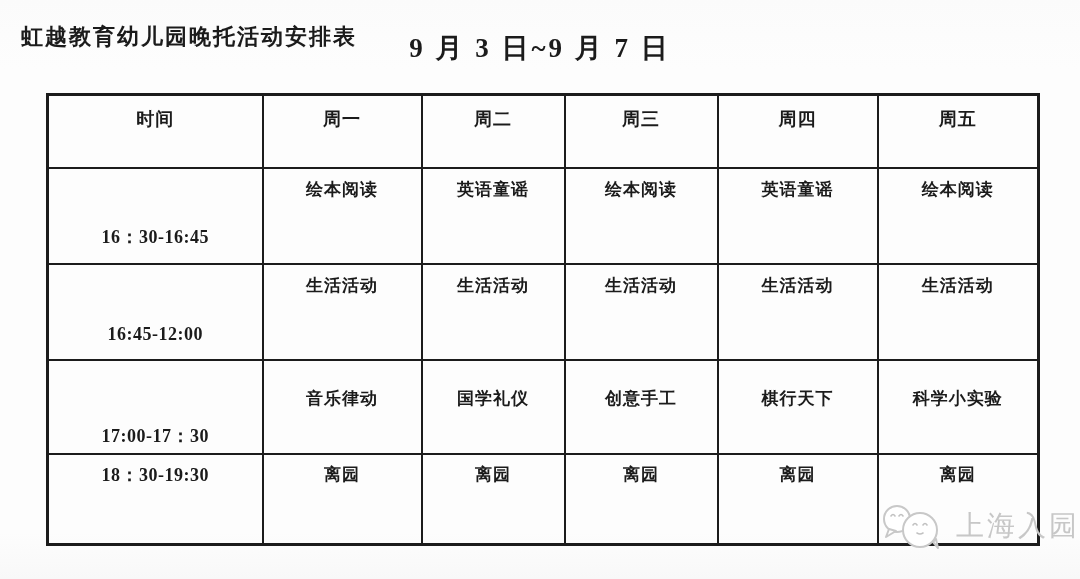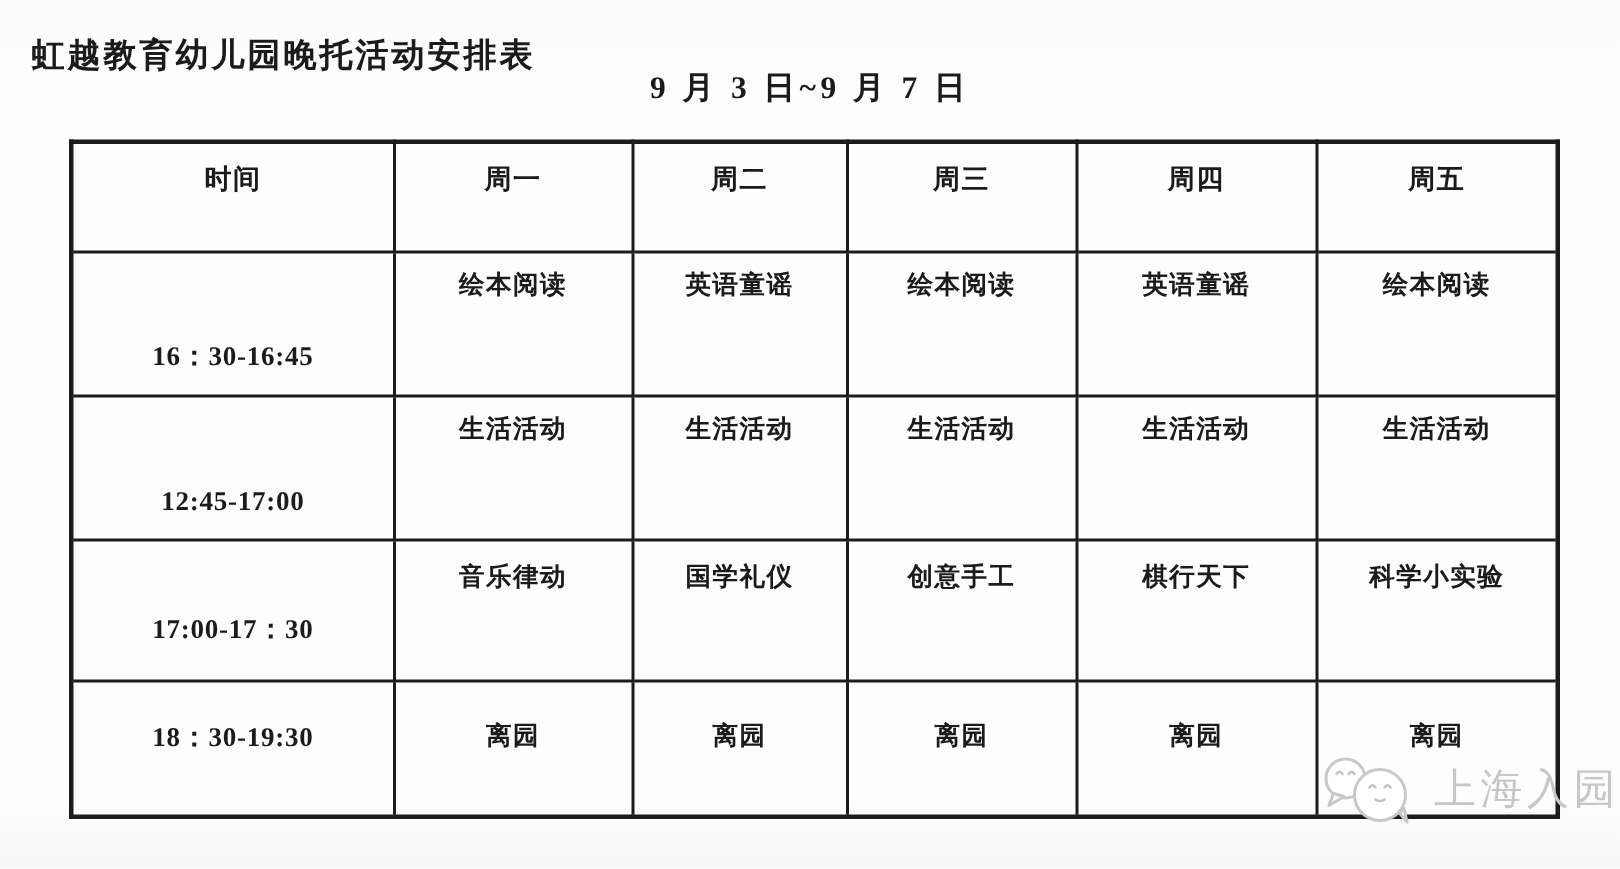--- a/index.html
+++ b/index.html
@@ -15,23 +15,23 @@
     width: 1080px; height: 579px;
     background: linear-gradient(180deg, #fbfbfb 0%, #fdfdfd 12%, #fdfdfd 92%, #f8f8f8 100%);
   }
   .title {
     position: absolute; top: 22px; left: 0; width: 100%;
     font-size: 22px; font-weight: bold;
     letter-spacing: 2px;
     margin-left: 21px;
   }
   .subtitle {
-    position: absolute; top: 44px; left: 0; width: 100%;
+    position: absolute; top: 30px; left: 0; width: 100%;
     text-align: center;
-    font-size: 21px; font-weight: bold;
+    font-size: 27px; font-weight: bold;
     letter-spacing: 3px;
   }
   table.schedule {
     position: absolute; left: 46px; top: 93px;
     width: 991px; height: 453px;
     border-collapse: collapse;
     table-layout: fixed;
     border: 3px solid #1c1c1c;
   }
   table.schedule th, table.schedule td {
@@ -50,26 +50,26 @@
   td.time { font-size: 18px; letter-spacing: 0.5px; }
   td.act  { font-size: 17px; letter-spacing: 1px; margin-top: 42px; }
   tr.hrow { height: 52px; }
   tr.r1 { height: 68px; }
   tr.r2 { height: 68px; }
   tr.r3 { height: 67px; }
   tr.r4 { height: 65px; }
   tr.r5 { height: 69px; }
   tr.r6 { height: 64px; }
   tr.r1 td.act, tr.r2 td.act { vertical-align: top; padding-top: 9px; }
-  tr.r3 td.act { vertical-align: top; padding-top: 12px; }
+  tr.r3 td.act { vertical-align: top; padding-top: 26px; }
   tr.r1 td.time, tr.r2 td.time { vertical-align: bottom; padding-bottom: 14px; }
-  tr.r3 td.time { vertical-align: bottom; padding-bottom: 22px; }
+  tr.r3 td.time { vertical-align: bottom; padding-bottom: 5px; }
   tr.r4 td { vertical-align: top; padding-top: 9px; }
   tr.r5 td { vertical-align: top; padding-top: 17px; }
-  tr.r6 td { vertical-align: top; padding-top: 24px; }
+  tr.r6 td { vertical-align: top; padding-top: 8px; }
   .watermark {
     position: absolute; left: 876px; top: 502px;
     display: flex; align-items: center;
     z-index: 5;
   }
   .watermark .wm-logo { width: 78px; height: 48px; flex: 0 0 auto; }
   .watermark .wm-text {
     font-size: 28px;
     color: #c7c7c7;
     letter-spacing: 3px;
@@ -106,21 +106,21 @@
     </tr>
     <tr class="r1">
       <td class="time">16：30-16:45</td>
       <td class="act">绘本阅读</td>
       <td class="act">英语童谣</td>
       <td class="act">绘本阅读</td>
       <td class="act">英语童谣</td>
       <td class="act">绘本阅读</td>
     </tr>
     <tr class="r2">
-      <td class="time">12:45-17:00</td>
+      <td class="time">16:45-12:00</td>
       <td class="act">生活活动</td>
       <td class="act">生活活动</td>
       <td class="act">生活活动</td>
       <td class="act">生活活动</td>
       <td class="act">生活活动</td>
     </tr>
     <tr class="r3">
       <td class="time">17:00-17：30</td>
       <td class="act">音乐律动</td>
       <td class="act">国学礼仪</td>

